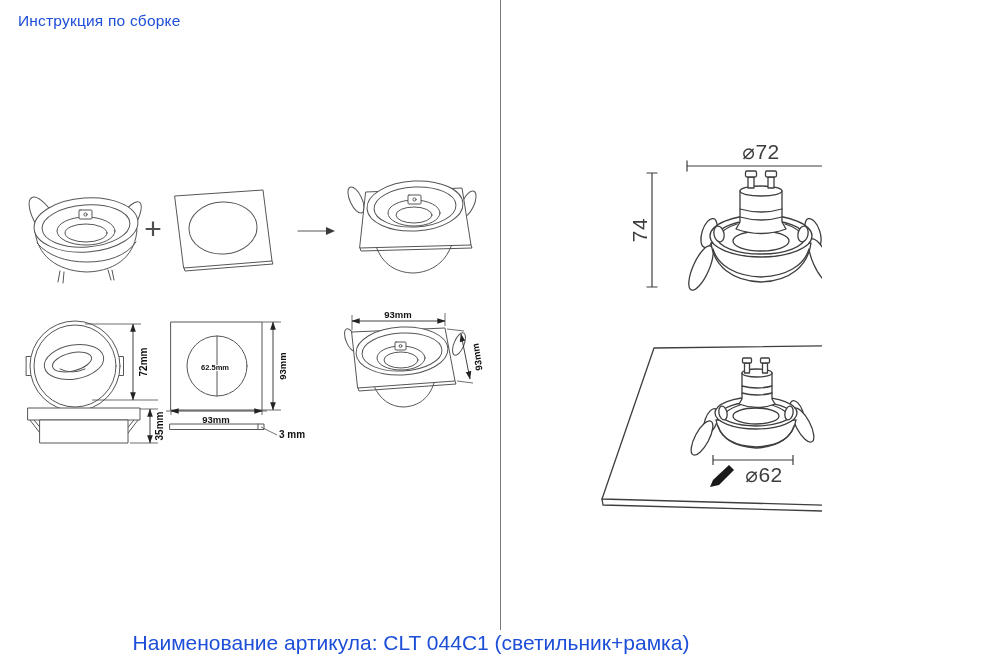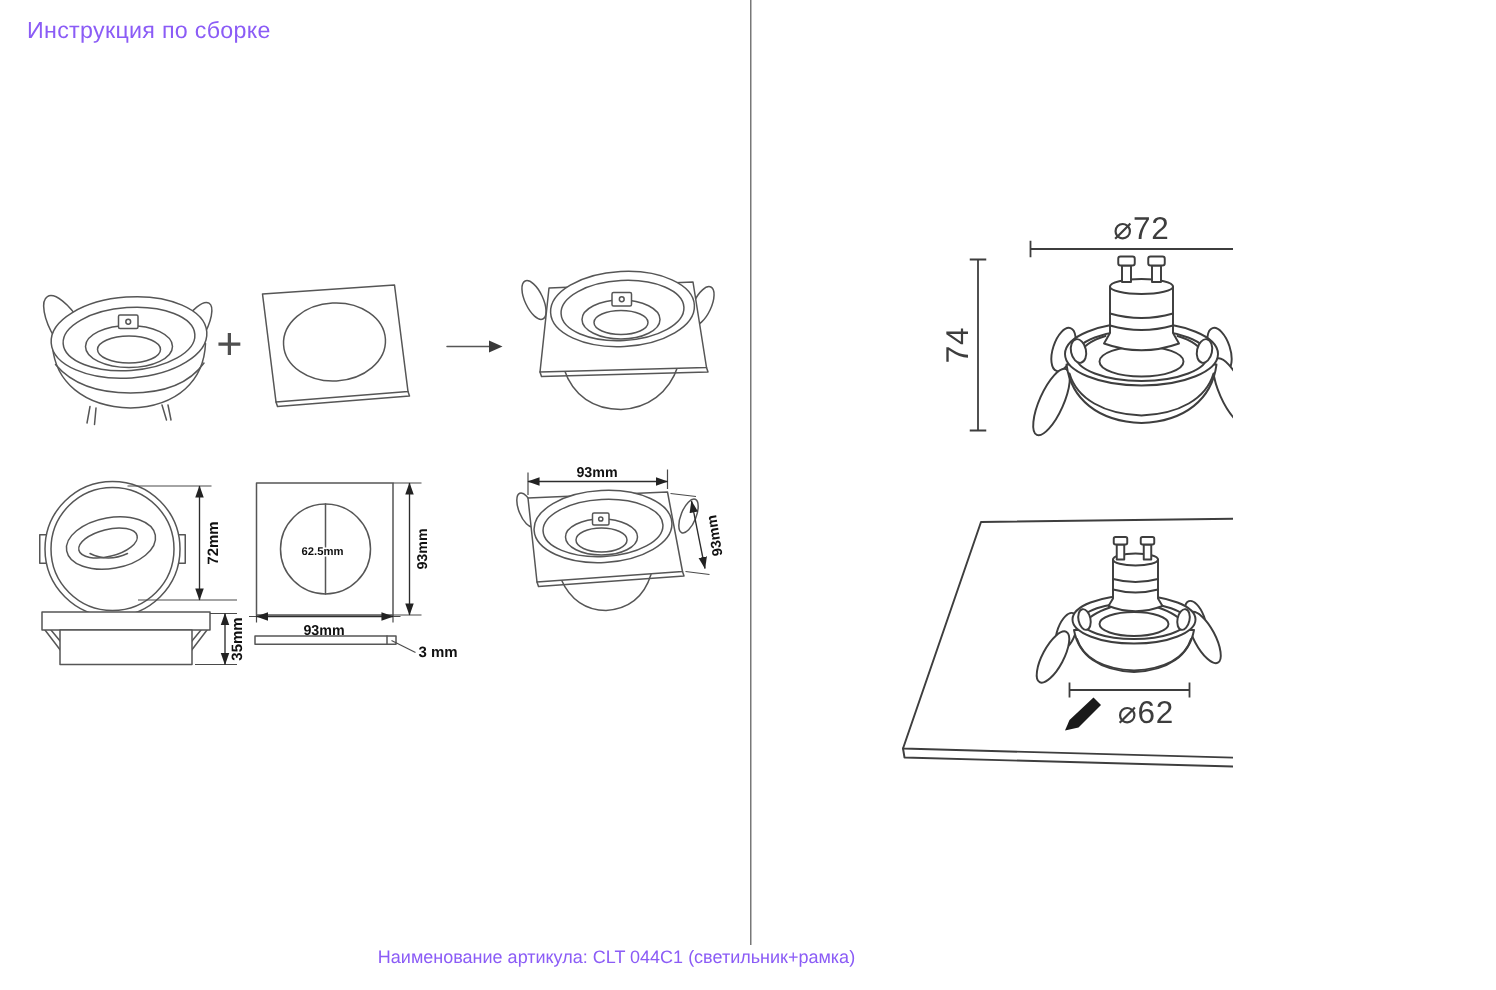--- a/index.html
+++ b/index.html
@@ -1,21 +1,21 @@
 <!DOCTYPE html>
 <html><head>
 <meta charset="utf-8">
 <style>
   html,body{margin:0;padding:0;background:#fff;}
   .page{position:relative;width:822px;height:660px;background:#fff;overflow:hidden;
-        font-family:"Liberation Sans", sans-serif;color:#8b5cf6;}
+        font-family:"Liberation Sans", sans-serif;color:#1d4ed8;}
   .title{position:absolute;top:12px;font-size:15.5px;letter-spacing:.2px;}
   .title.left{left:18px;}
   .title.right{right:26px;text-align:right;}
-  .caption{position:absolute;left:0;right:0;top:631px;text-align:center;font-size:12px;}
+  .caption{position:absolute;left:0;right:0;top:631px;text-align:center;font-size:21px;}
   svg{position:absolute;left:0;top:0;}
   .ln{fill:none;stroke:#565656;stroke-width:1;stroke-linecap:round;stroke-linejoin:round;}
   .lnw{fill:#fff;stroke:#565656;stroke-width:1;stroke-linecap:round;stroke-linejoin:round;}
   .lnr{fill:none;stroke:#3e3e3e;stroke-width:1.3;stroke-linecap:round;stroke-linejoin:round;}
   .lnrw{fill:#fff;stroke:#3e3e3e;stroke-width:1.3;stroke-linecap:round;stroke-linejoin:round;}
   .dim{fill:none;stroke:#2d2d2d;stroke-width:0.9;}
   .ext{fill:none;stroke:#4a4a4a;stroke-width:0.8;}
   .tick{fill:none;stroke:#3e3e3e;stroke-width:1.2;}
   .dtxt{font:bold 10px "Liberation Sans",sans-serif;fill:#111;}
   .dtxt93{font:bold 9.5px "Liberation Sans",sans-serif;fill:#111;}

